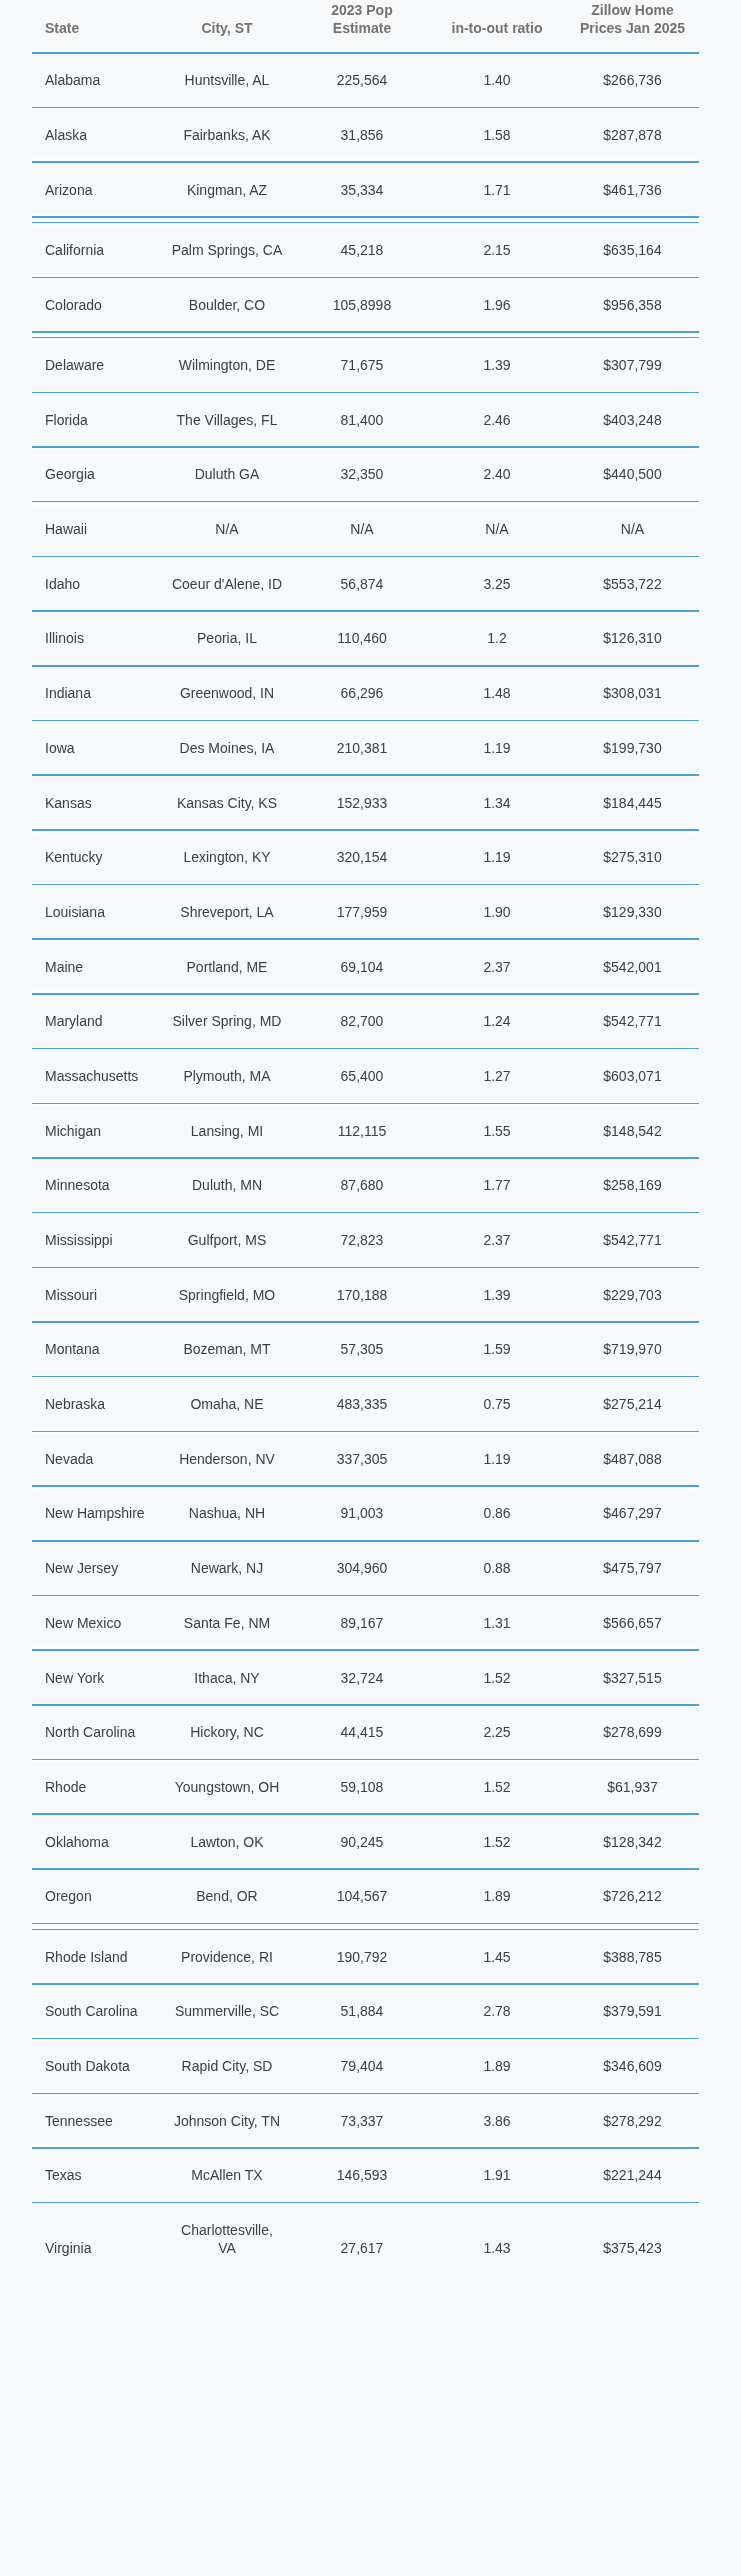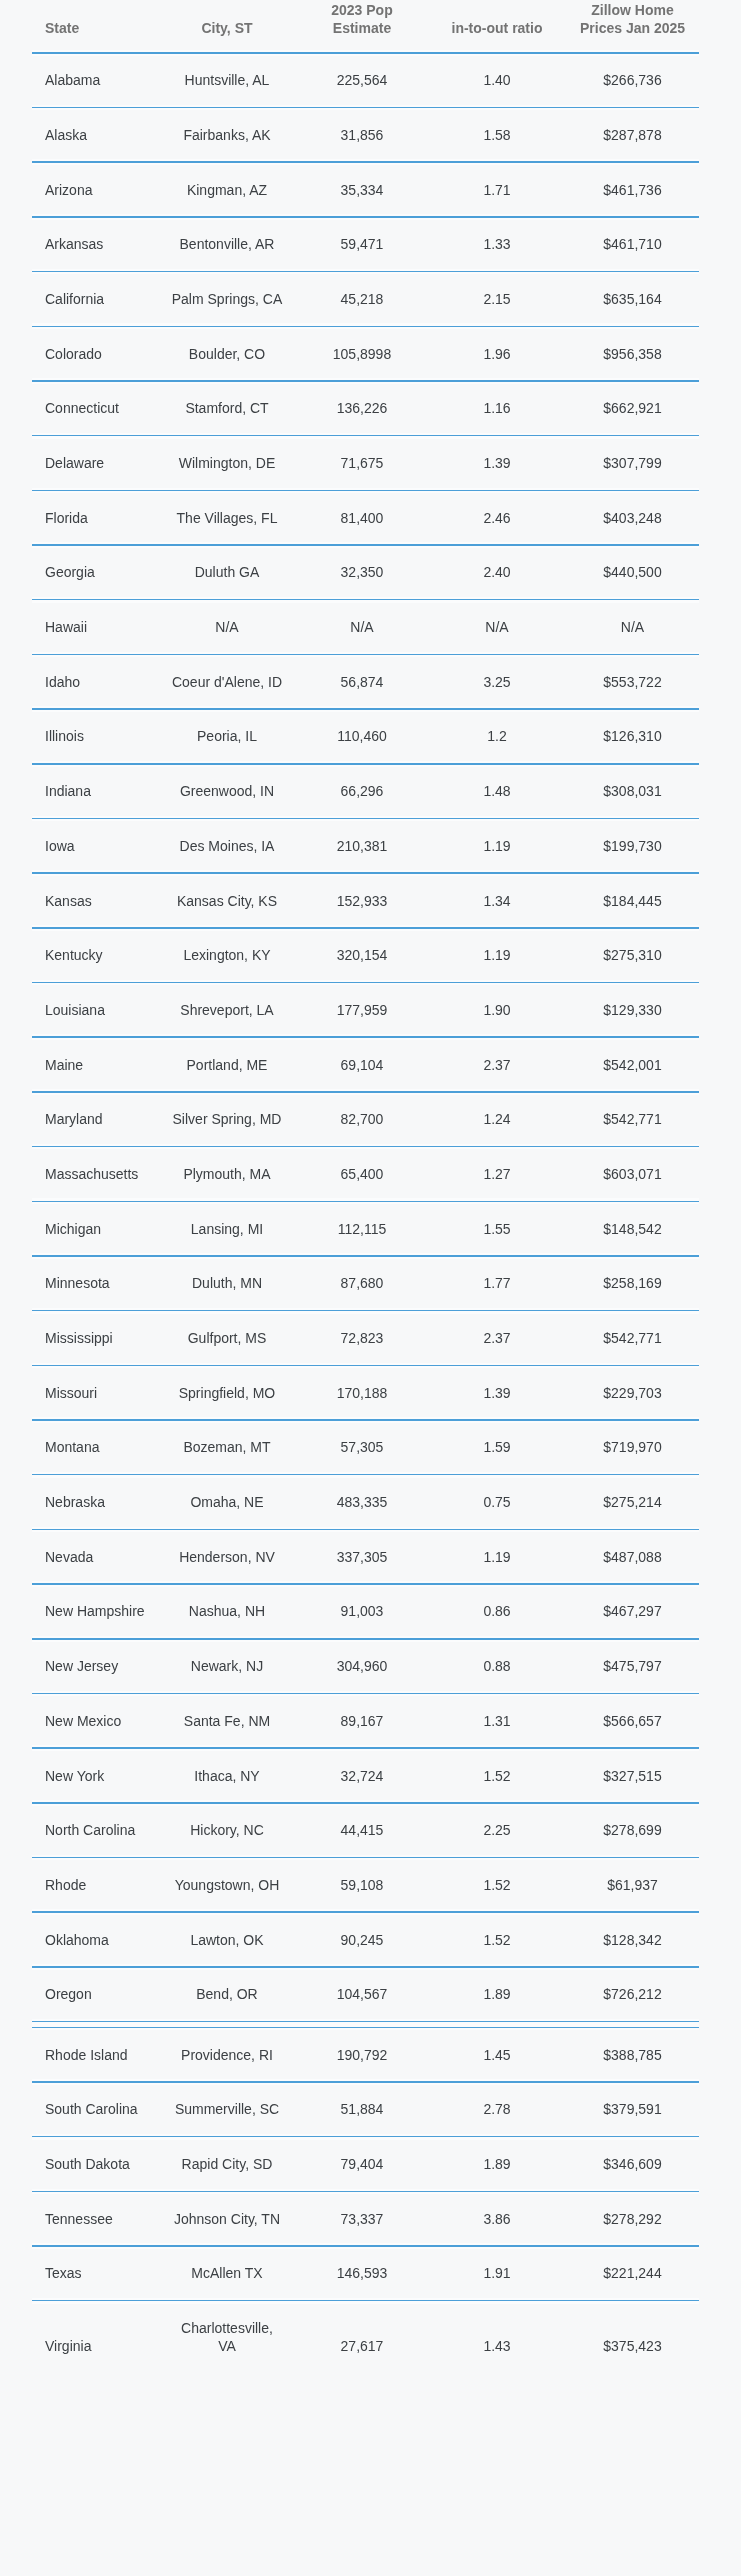--- a/index.html
+++ b/index.html
@@ -118,27 +118,20 @@
       <div class="cell c3">35,334</div>
       <div class="cell c4">1.71</div>
       <div class="cell c5">$461,736</div>
     </div>
     <div class="divider">
           <div class="divider-line"></div>
         </div>
   </div>
 
   <div>
-    <div class="row">
-      <div class="cell c1">Arkansas</div>
-      <div class="cell c2">Bentonville, AR</div>
-      <div class="cell c3">59,471</div>
-      <div class="cell c4">1.33</div>
-      <div class="cell c5">$461,710</div>
-    </div>
     <div class="divider">
           <div class="divider-line"></div>
         </div>
   </div>
 
   <div>
     <div class="row">
       <div class="cell c1">California</div>
       <div class="cell c2">Palm Springs, CA</div>
       <div class="cell c3">45,218</div>
@@ -157,27 +150,20 @@
       <div class="cell c3">105,8998</div>
       <div class="cell c4">1.96</div>
       <div class="cell c5">$956,358</div>
     </div>
     <div class="divider">
           <div class="divider-line"></div>
         </div>
   </div>
 
   <div>
-    <div class="row">
-      <div class="cell c1">Connecticut</div>
-      <div class="cell c2">Stamford, CT</div>
-      <div class="cell c3">136,226</div>
-      <div class="cell c4">1.16</div>
-      <div class="cell c5">$662,921</div>
-    </div>
     <div class="divider">
           <div class="divider-line"></div>
         </div>
   </div>
 
   <div>
     <div class="row">
       <div class="cell c1">Delaware</div>
       <div class="cell c2">Wilmington, DE</div>
       <div class="cell c3">71,675</div>

